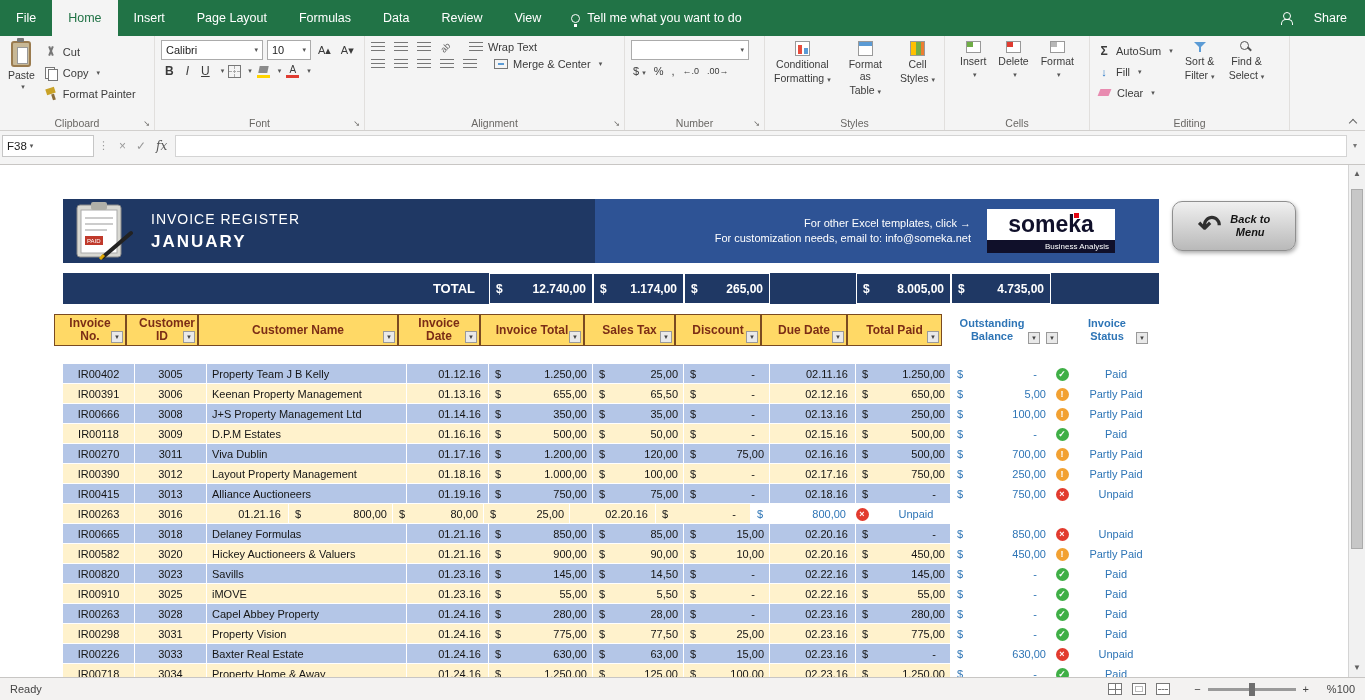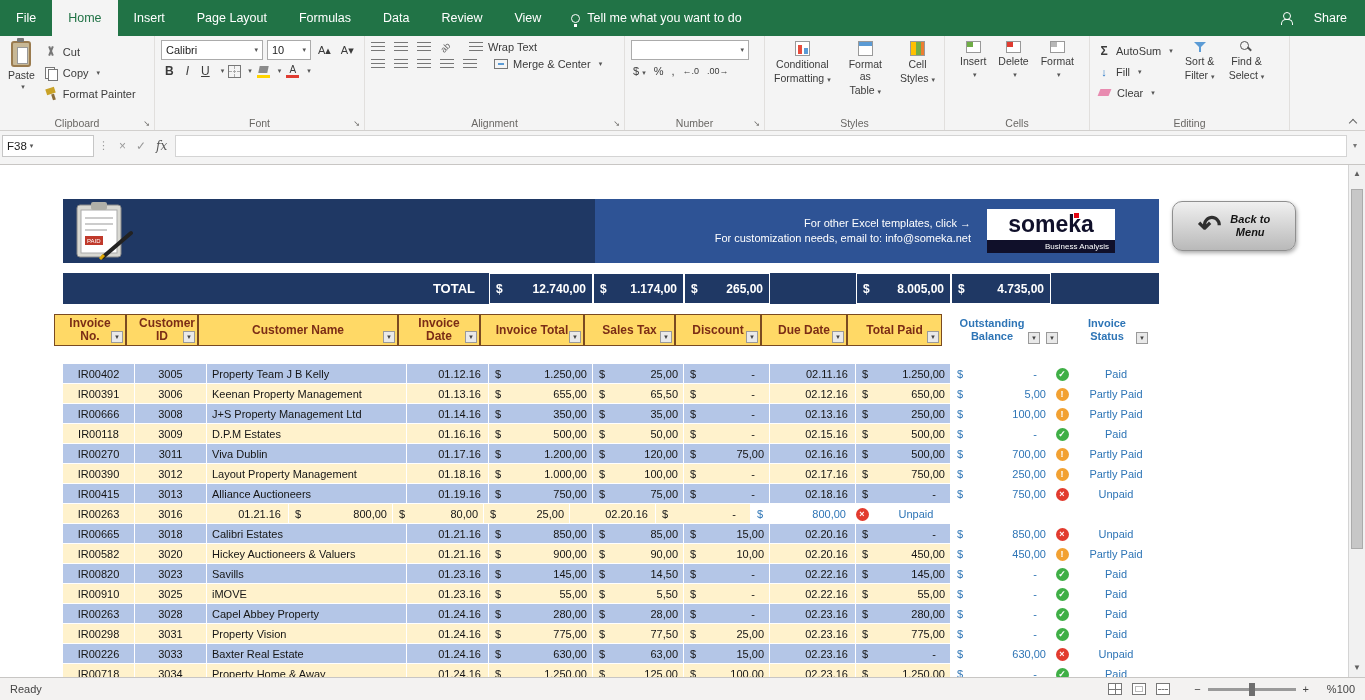--- a/index.html
+++ b/index.html
@@ -421,20 +421,24 @@
           <rect x="8" y="8" width="36" height="43" fill="#ffffff" stroke="#aaaaaa"></rect>
           <rect x="18" y="0" width="16" height="8" rx="2" fill="#b0b0a8"></rect>
           <line x1="12" y1="16" x2="40" y2="16" stroke="#999999"></line>
           <line x1="12" y1="22" x2="40" y2="22" stroke="#999999"></line>
           <line x1="12" y1="28" x2="34" y2="28" stroke="#999999"></line>
           <rect x="12" y="34" width="18" height="9" fill="#c0392b"></rect>
           <text x="14" y="41" font-size="6" fill="#ffffff" font-family="sans-serif">PAID</text>
           <line x1="30" y1="55" x2="58" y2="31" stroke="#222222" stroke-width="4" stroke-linecap="round"></line>
           <line x1="27" y1="57" x2="31" y2="53" stroke="#e0a800" stroke-width="3"></line>
         </svg>
+        <div>
+          <div class="bnr-title">INVOICE REGISTER</div>
+          <div class="bnr-month">JANUARY</div>
+        </div>
       </div>
       <div class="bnr-right">
         <div class="promo">
           <div>For other Excel templates, click →</div>
           <div>For customization needs, email to: info@someka.net</div>
         </div>
         <div class="logo">
           <div class="logo-word">someka</div>
           <span class="logo-dot"></span>
           <div class="logo-bar">Business Analysis</div>
@@ -770,21 +774,21 @@
             <span class="amt">800,00</span>
           </div>
           <div class="td plain icn w-icn">
             <span class="stic unpaid">×</span>
           </div>
           <div class="td plain ctr blue w-status">Unpaid</div>
         </div>
         <div class="trow">
           <div class="td band ctr w-no">IR00665</div>
           <div class="td band ctr w-id">3018</div>
-          <div class="td band lft w-name">Calibri Estates</div>
+          <div class="td band lft w-name">Delaney Formulas</div>
           <div class="td band rgt w-date">01.21.16</div>
           <div class="td band money w-total">
             <span class="cur">$</span>
             <span class="amt">850,00</span>
           </div>
           <div class="td band money w-tax">
             <span class="cur">$</span>
             <span class="amt">85,00</span>
           </div>
           <div class="td band money w-disc">

